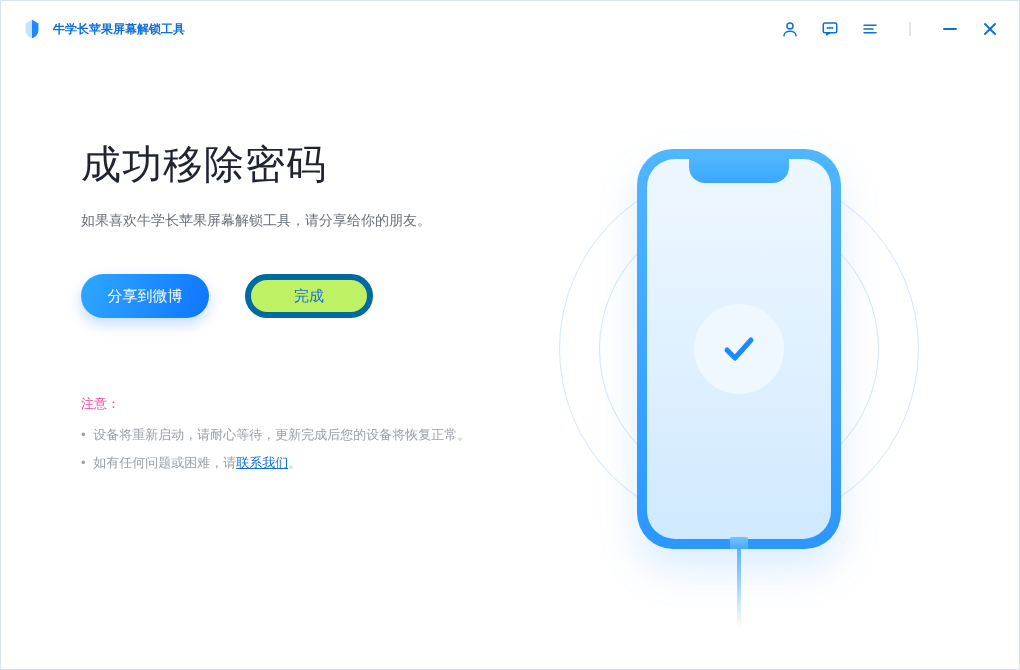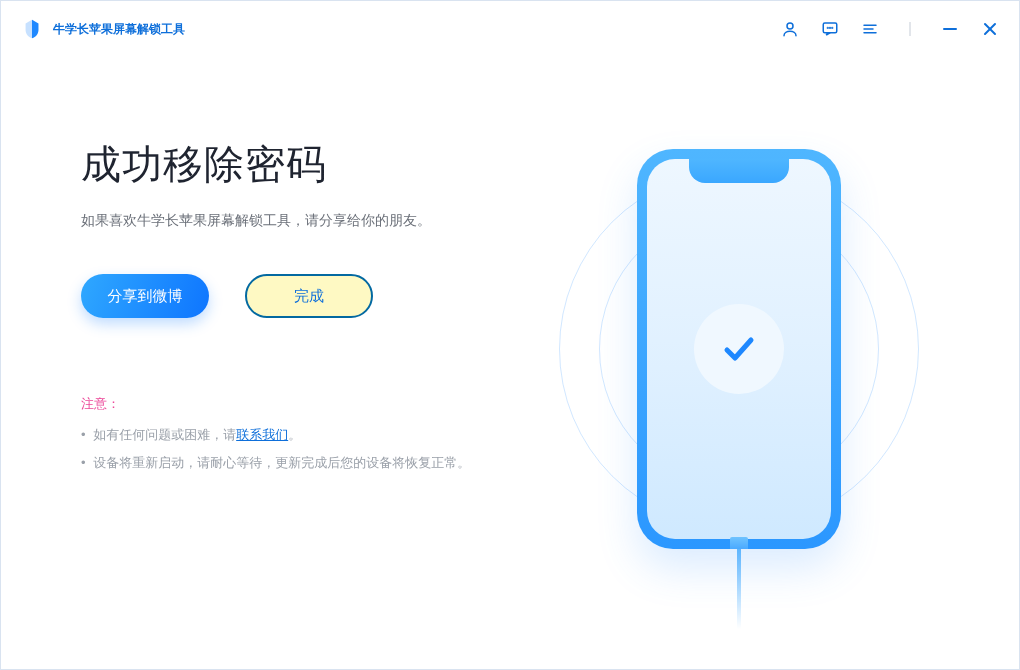--- a/index.html
+++ b/index.html
@@ -64,23 +64,23 @@
       justify-content: center;
       font-size: 15px;
       cursor: pointer;
     }
     .btn-primary {
       background: linear-gradient(110deg, #2fa8ff 0%, #0e75ff 100%);
       color: #fff;
       box-shadow: 0 6px 14px rgba(30,130,255,0.28);
     }
     .btn-secondary {
-      background: #fef9c3;
-      color: #0e6fda;
-      border: 2px solid #0369a1;
+      background: #bef264;
+      color: #0e6fda;
+      border: 6px solid #0369a1;
       text-align: center;
     }
     .notes {
       margin-top: 72px;
       color: #9aa0a9;
       font-size: 13px;
       line-height: 2.1;
     }
     .notes-title { font-size: 13px; color: #ec4899; }
     .notes ul { list-style: none; margin-top: 4px; }
@@ -226,22 +226,22 @@
       <span>分享到微博</span>
     </div>
     <div class="btn btn-secondary">
       <span>完成</span>
     </div>
   </div>
 
   <div class="notes">
     <div class="notes-title">注意：</div>
     <ul>
+      <li>设备将重新启动，请耐心等待，更新完成后您的设备将恢复正常。</li>
       <li><span>如有任何问题或困难，请</span><a class="link">联系我们</a><span>。</span></li>
-      <li>设备将重新启动，请耐心等待，更新完成后您的设备将恢复正常。</li>
     </ul>
   </div>
 
   <div class="illustration">
     <div class="ripple r3"></div>
     <div class="ripple r2"></div>
     <div class="ripple r1"></div>
     <div class="phone">
       <div class="phone-screen">
         <div class="notch"></div>

